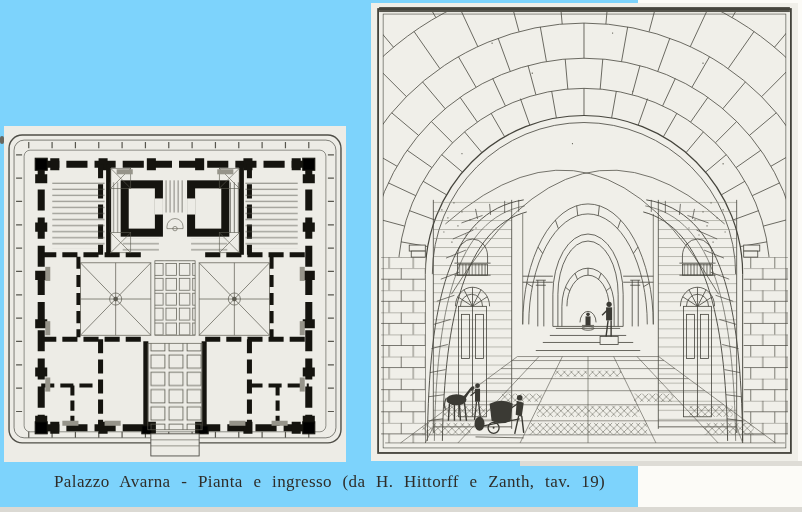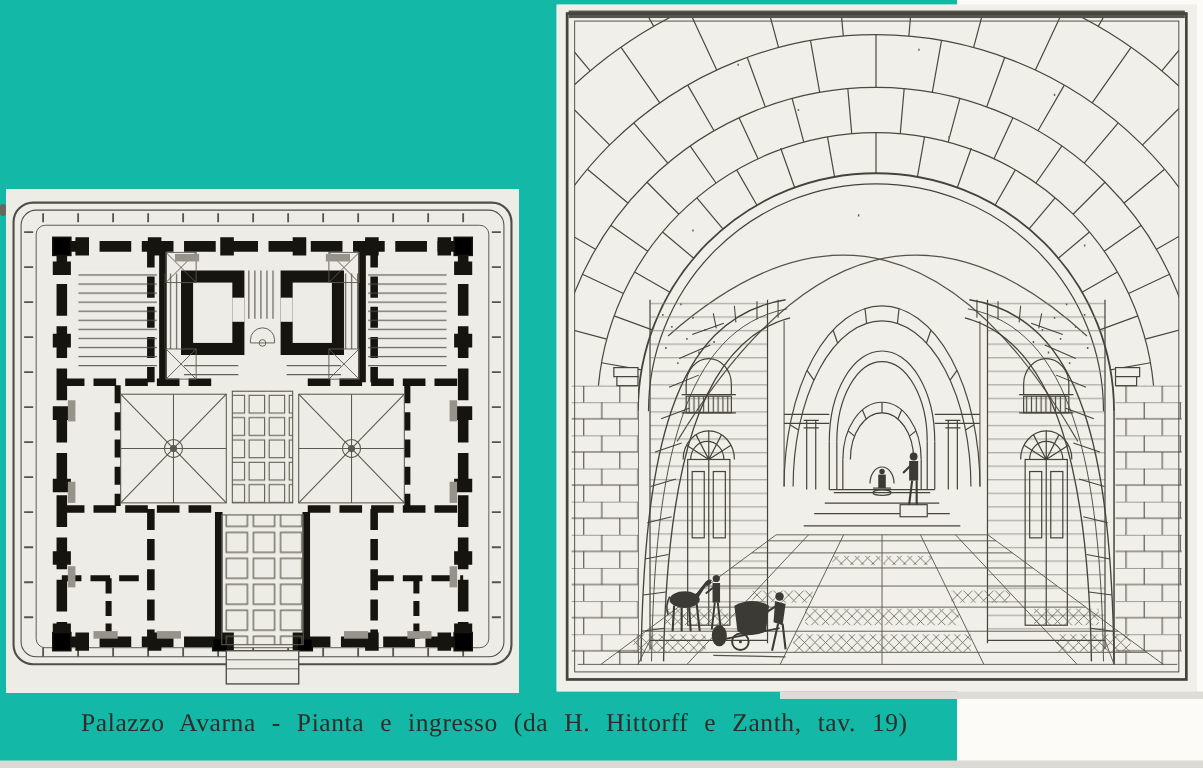--- a/index.html
+++ b/index.html
@@ -1,17 +1,17 @@
 <!DOCTYPE html>
 <html><head>
 <meta charset="utf-8">
 <style>
   html,body{margin:0;padding:0;}
   body{width:802px;height:512px;overflow:hidden;background:#fcfbf7;font-family:"Liberation Serif","DejaVu Serif",serif;}
-  .page{position:relative;width:638px;height:512px;background:#14b8a6;}
+  .page{position:relative;width:638px;height:512px;background:#7dd3fc;}
   .fig{position:absolute;}
   .fig-plan{left:4px;top:126px;width:342px;height:336px;background:#edece6;}
   .fig-entrance{left:371px;top:3px;width:427px;height:458px;background:#f0efe9;}
   .caption{position:absolute;left:54px;top:471px;font-size:17px;line-height:1.25;color:#2e2d29;
            letter-spacing:.4px;word-spacing:6px;white-space:nowrap;}
   .bottom-strip{position:absolute;left:0;bottom:0;width:802px;height:5px;background:#dbd9d3;}
   .edge-strip{position:absolute;left:520px;top:461px;width:282px;height:5px;background:#dedcd6;}
   .speck{position:absolute;left:0px;top:136px;width:4px;height:8px;background:#68675f;border-radius:2px;}
   svg{display:block;}
 </style>

